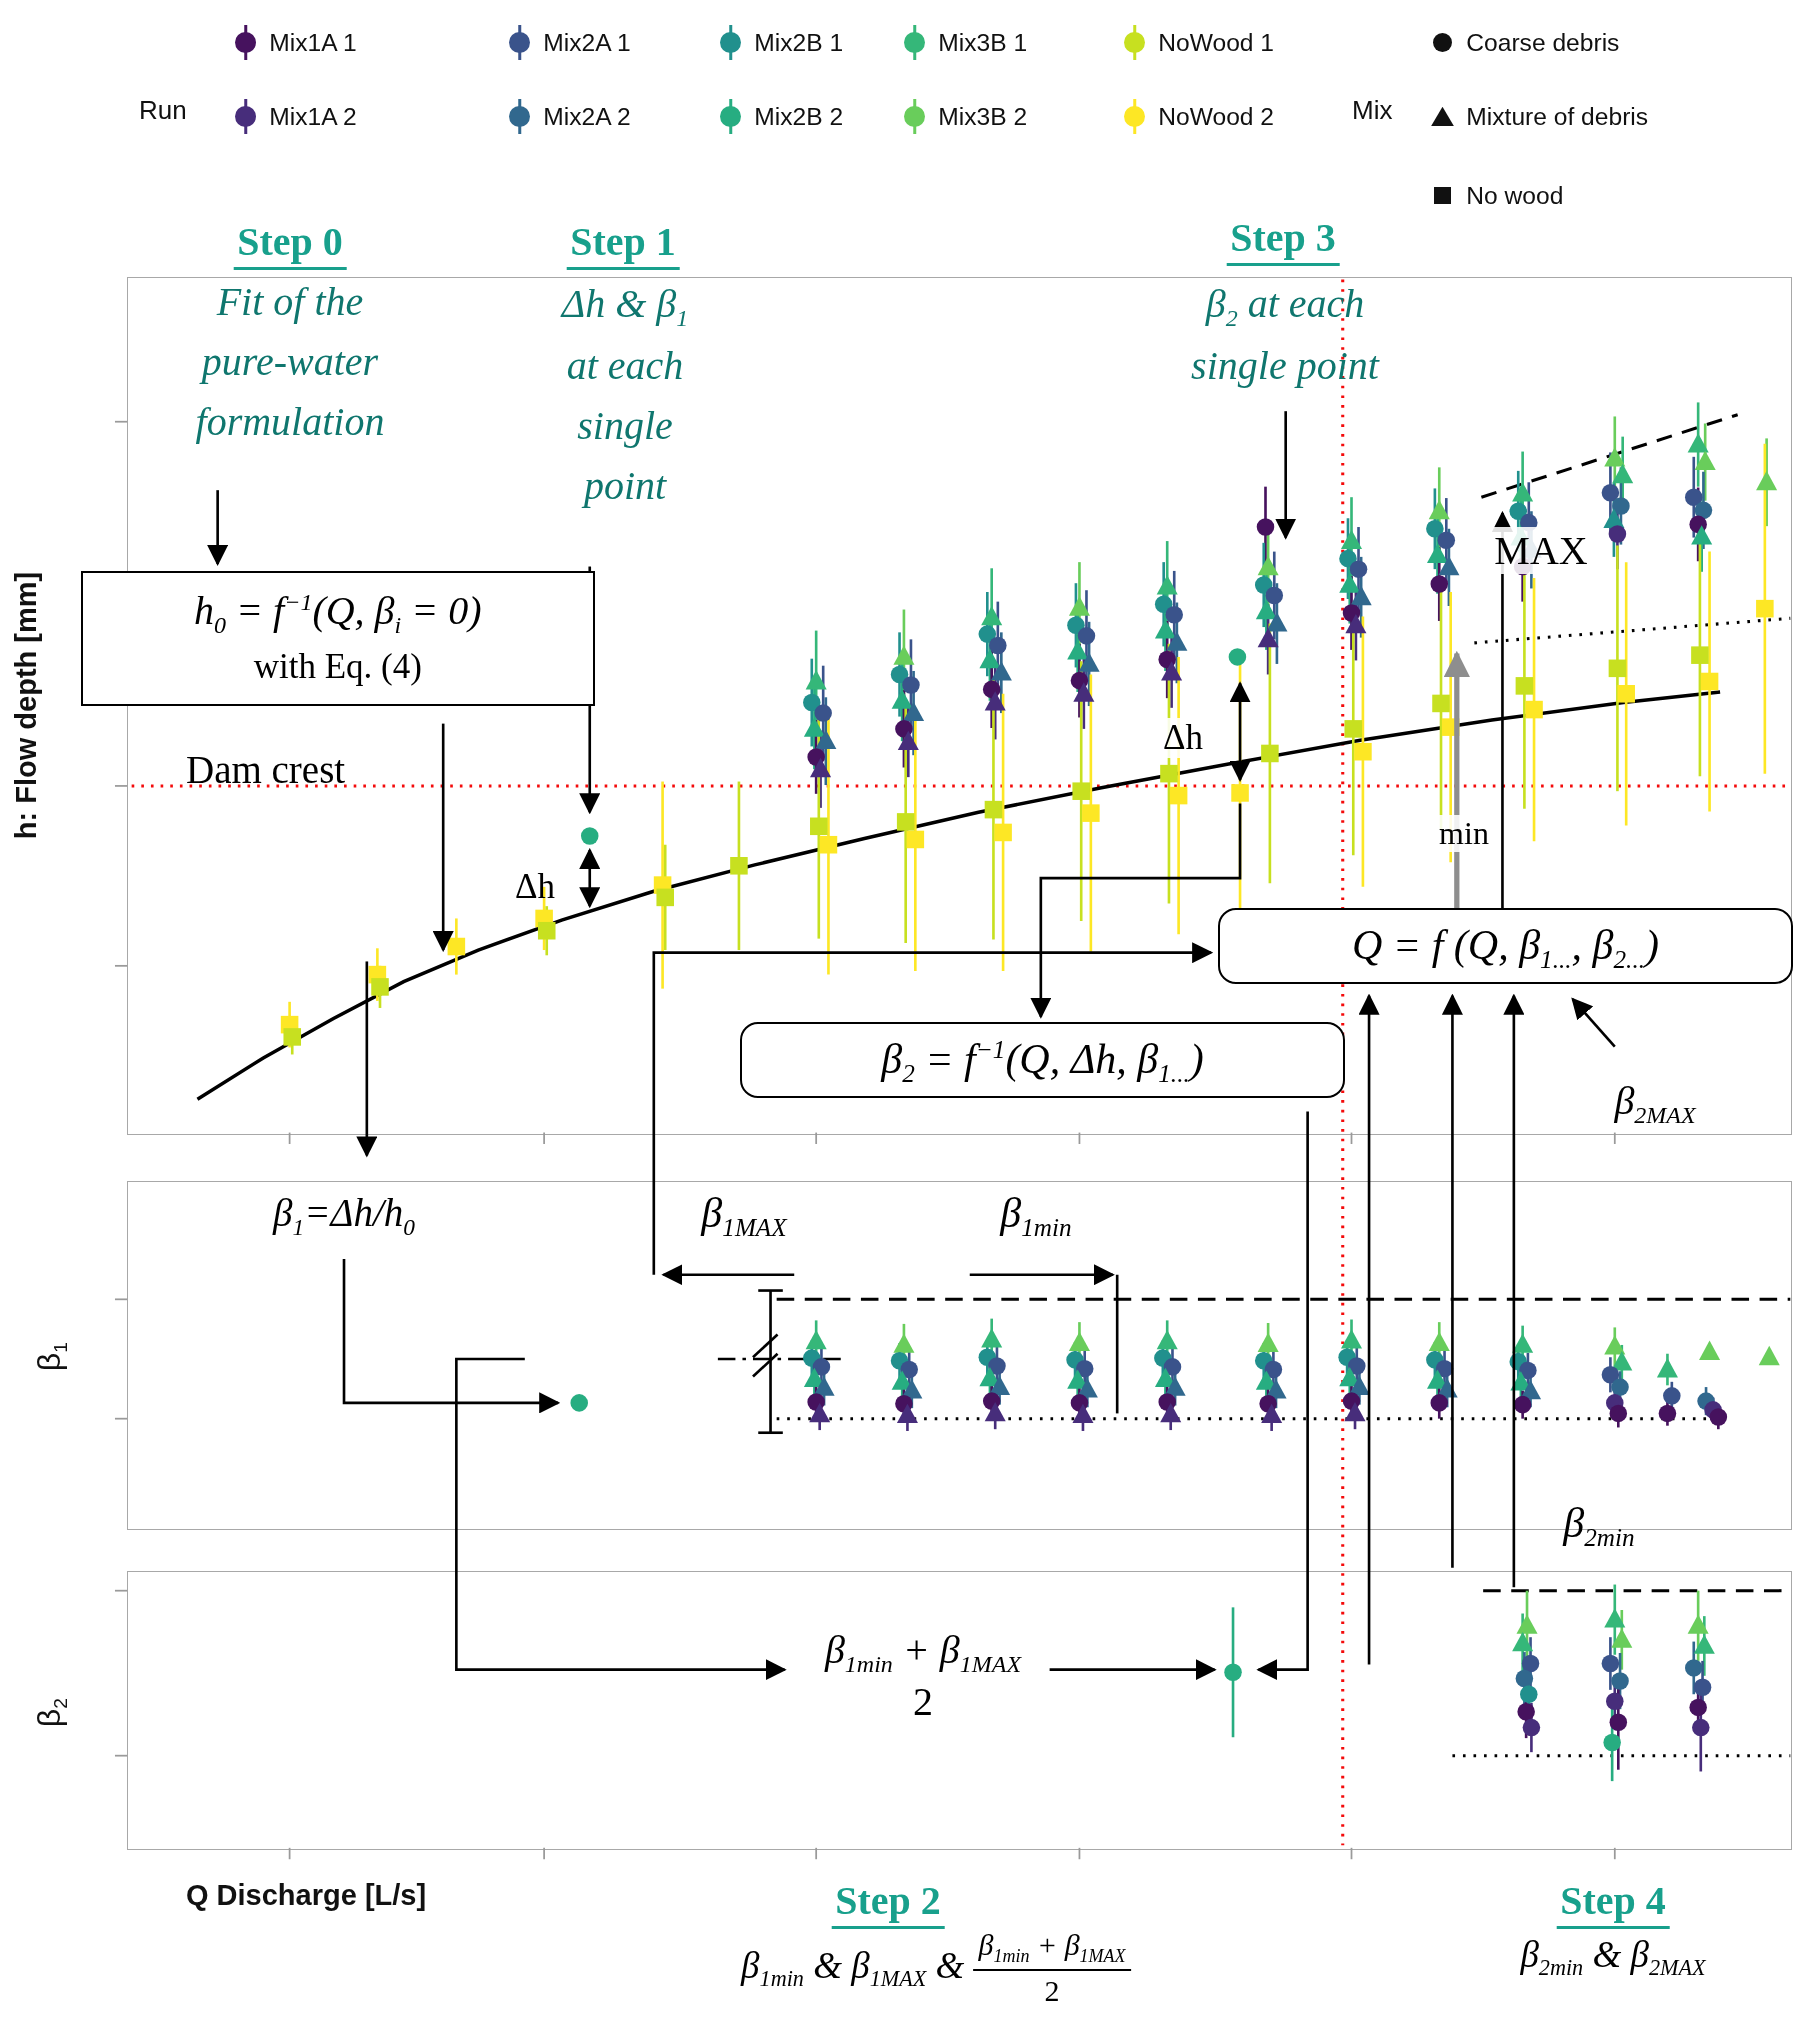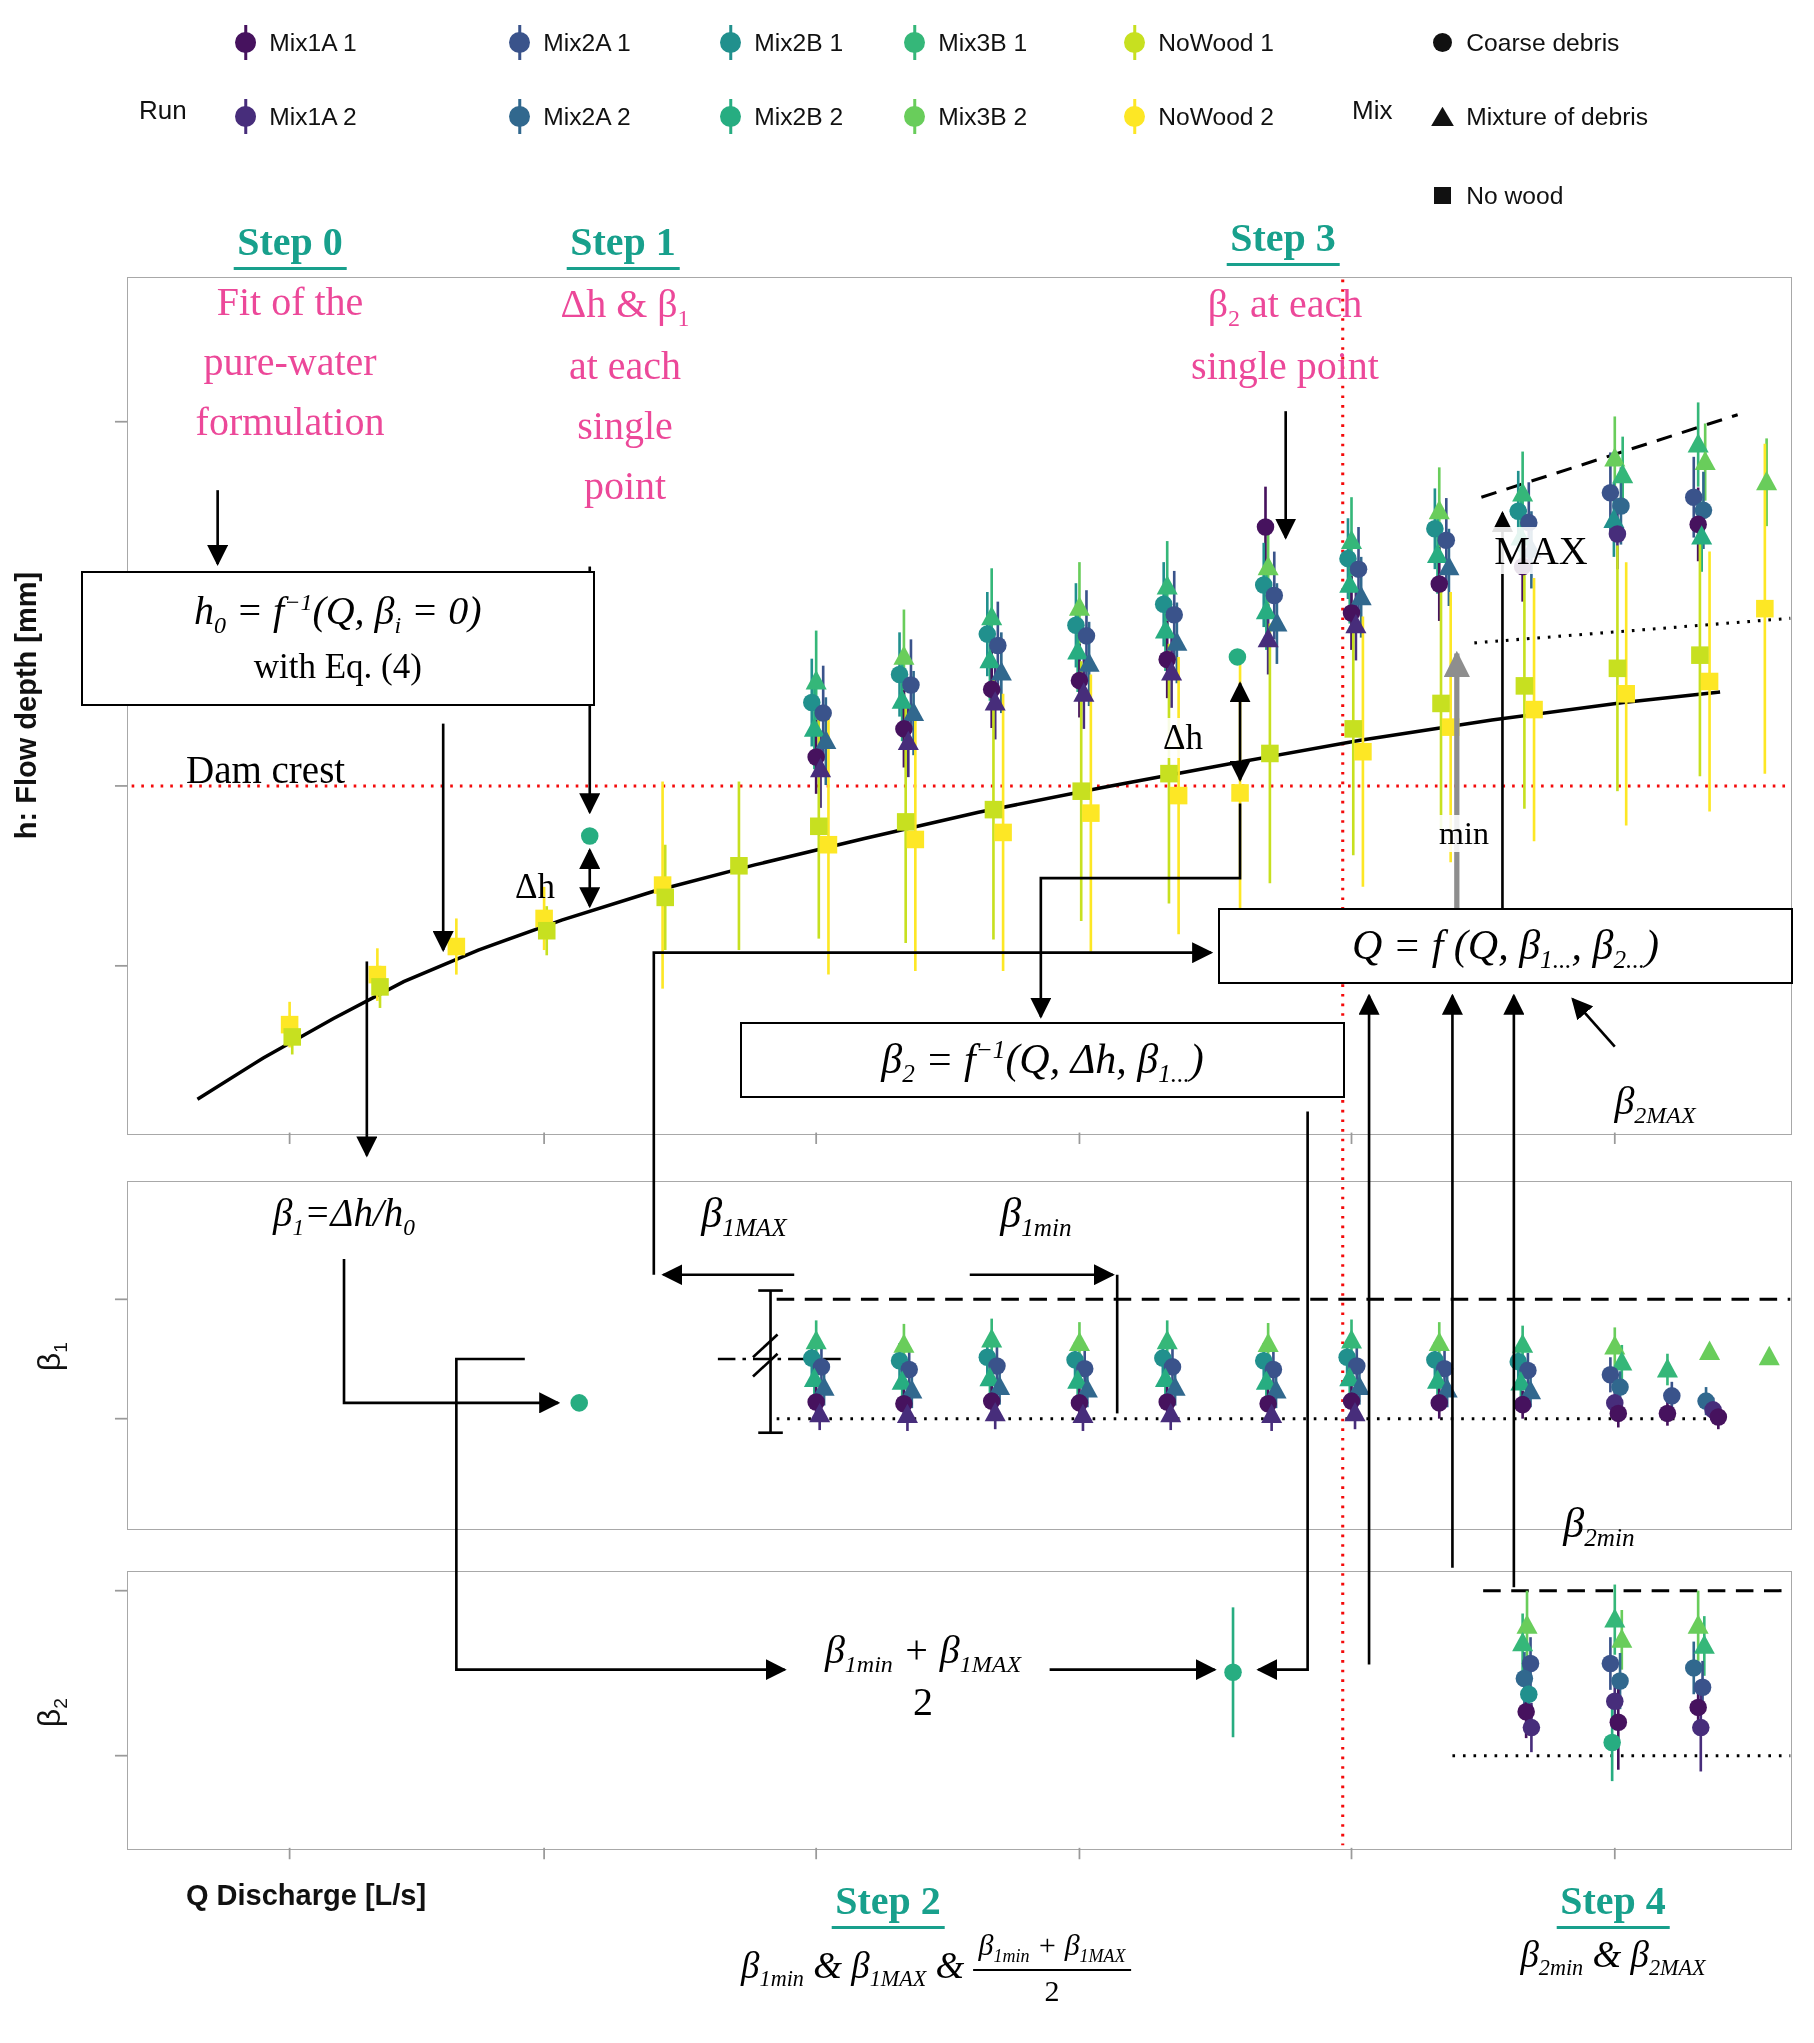--- a/index.html
+++ b/index.html
@@ -19,31 +19,31 @@
   .mix-circle{width:19.3px;height:19.3px;border-radius:50%;background:#111;}
   .mix-triangle{width:23px;height:19.3px;background:#111;clip-path:polygon(50% 0,100% 100%,0 100%);}
   .mix-square{width:17.6px;height:17.6px;background:#111;}
   .mix-marker{flex:0 0 23px;display:flex;justify-content:center;}
   
   .step{position:absolute;transform:translateX(-50%);font-family:"Liberation Serif",serif;
         font-weight:bold;font-size:40px;color:#18a08c;border-bottom:3.5px solid #18a08c;
         padding:0 3.5px 1.8px 3.5px;white-space:nowrap;}
   
   .ann{position:absolute;transform:translateX(-50%);text-align:center;
-       font-family:"Liberation Serif",serif;font-size:40px;line-height:1.5;color:#ec4899;white-space:nowrap;}
+       font-family:"Liberation Serif",serif;font-size:40px;line-height:1.5;color:#0f766e;white-space:nowrap;font-style:italic;}
   .lbl{position:absolute;font-family:"Liberation Serif",serif;color:#000;white-space:nowrap;}
   .center{transform:translateX(-50%);}
   .ital{font-style:italic;}
   .whitebg{background:rgba(255,255,255,0.88);padding:0 5.3px;}
   
   .eqbox{position:absolute;background:#fff;border:2.6px solid #000;text-align:center;
          font-family:"Liberation Serif",serif;color:#000;}
   .eqbox .ln1{font-style:italic;font-size:40px;line-height:1.55;}
   .eqbox .ln2{font-size:35px;line-height:1.3;padding-bottom:7px;}
-  .eqbox.single{font-style:italic;font-size:42px;line-height:1.7;}
+  .eqbox.single{font-style:italic;font-size:42px;line-height:1.7;border-radius:18px;}
   sub{font-size:60%;}
   sup{font-size:60%;}
   
   .frac{display:inline-flex;flex-direction:column;align-items:center;vertical-align:middle;}
   .frac .num{border-bottom:2.6px solid #000;padding:0 8.8px 5.3px 8.8px;}
   .frac .den{padding-top:3.5px;}
   .frac-big{position:absolute;transform:translateX(-50%);font-family:"Liberation Serif",serif;
             font-style:italic;font-size:40px;text-align:center;color:#000;}
   .frac-sm{font-size:30px;}
   .frac-sm .num{border-bottom:2.2px solid #000;padding:0 5.3px 1.8px 5.3px;}

